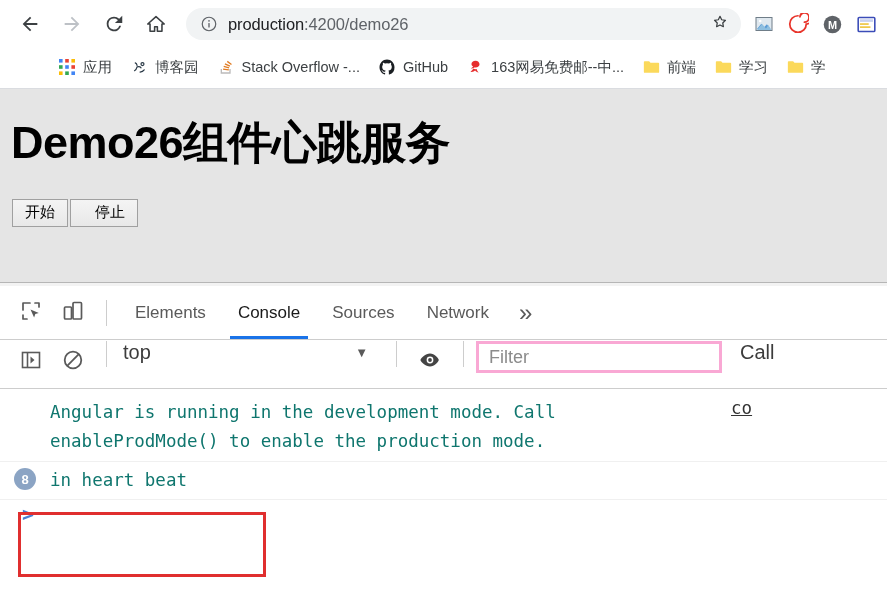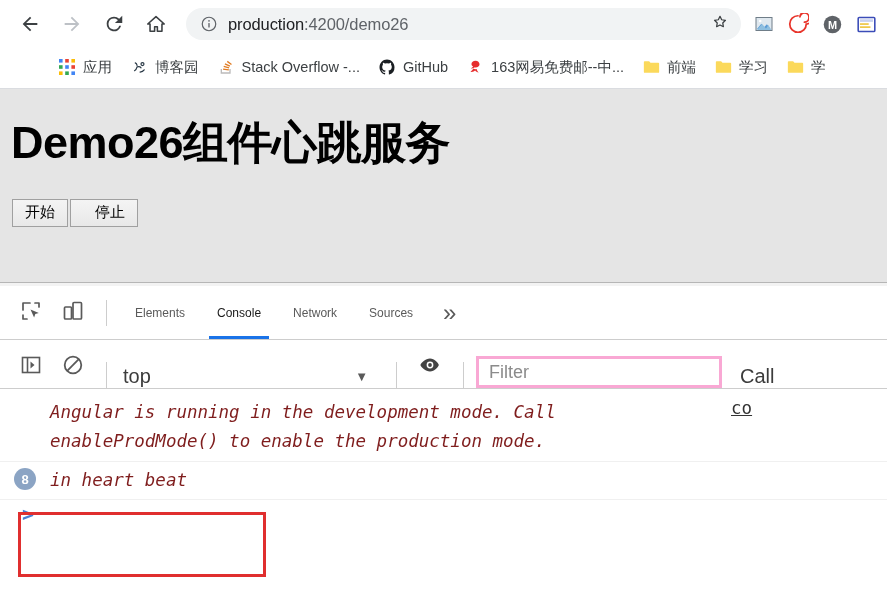--- a/index.html
+++ b/index.html
@@ -141,41 +141,41 @@
     width: 42px; height: 42px;
     display:flex; align-items:center; justify-content:center;
     flex: none;
   }
   #dt-inspect-btn { margin-left: 10px; }
   .dt-sep {
     width: 1px; height: 26px; background: #cdcdcd;
     margin: 0 12px; flex: none;
   }
   .dt-tab {
-    font-size: 12px;
+    font-size: 17px;
     color: #5a5a5a;
     padding: 0 16px;
     height: 53px;
     display: flex; align-items: center;
     flex: none;
     position: relative;
   }
   .dt-tab.active { color: #1a1a1a; }
   .dt-tab.active::after {
     content: "";
     position: absolute; left: 8px; right: 8px; bottom: 0;
     height: 3px; background: #1a73e8;
   }
   #dt-tab-more { font-size: 24px; color: #5a5a5a; padding: 0 14px; display:flex; align-items:center; height:53px; flex:none; }
 
   
   #console-toolbar {
     position: absolute; top: 58px; left: 0;
     width: 887px; height: 48px;
-    display: flex; align-items: flex-end;
+    display: flex; align-items: flex-start;
     background: #ffffff;
     border-bottom: 1px solid #cdcdcd;
   }
   #ctx-select {
     font-size: 20px; color: #3c3c3c;
     display: flex; align-items: center;
     flex: none;
     width: 265px;
     padding-left: 4px;
   }
@@ -220,25 +220,24 @@
     background: #8ba4c4;
     color: #ffffff;
     font-size: 13px;
     font-family: "Liberation Sans", sans-serif;
     font-weight: bold;
   }
   .msg-text {
     flex: 1 1 auto;
     font-size: 17.5px;
     line-height: 27px;
-    color: #7f1d1d;
+    color: #0f766e;
     white-space: pre-wrap;
     padding-right: 10px;
     min-width: 0;
-    font-style: italic;
   }
   .msg-src {
     flex: none;
     font-size: 17.5px;
     line-height: 27px;
     color: #333333;
     text-decoration: underline;
     white-space: nowrap;
     overflow: hidden;
     position: absolute;
@@ -477,22 +476,22 @@
         <svg width="24" height="24" viewBox="0 0 24 24">
           <rect x="3.5" y="8" width="7" height="12" rx="1" fill="none" stroke="#5a5a5a" stroke-width="1.7"></rect>
           <rect x="12" y="3.5" width="8.5" height="16.5" rx="1" fill="none" stroke="#5a5a5a" stroke-width="1.7"></rect>
         </svg>
       </span>
     </div>
     <div class="dt-sep"></div>
 
     <div class="dt-tab">Elements</div>
     <div class="dt-tab active">Console</div>
+    <div class="dt-tab">Sources</div>
     <div class="dt-tab">Network</div>
-    <div class="dt-tab">Sources</div>
     <div id="dt-tab-more">»</div>
   </div>
 
   <div id="console-toolbar">
     <div class="dt-tool-btn" style="margin-left:10px;">
       <span>
         <svg width="24" height="24" viewBox="0 0 24 24">
           <rect x="3.5" y="4.5" width="17" height="15" fill="none" stroke="#5a5a5a" stroke-width="1.6"></rect>
           <line x1="8.5" y1="4.5" x2="8.5" y2="19.5" stroke="#5a5a5a" stroke-width="1.6"></line>
           <path d="M11.5 8.5l4 3.5-4 3.5z" fill="#5a5a5a"></path>

